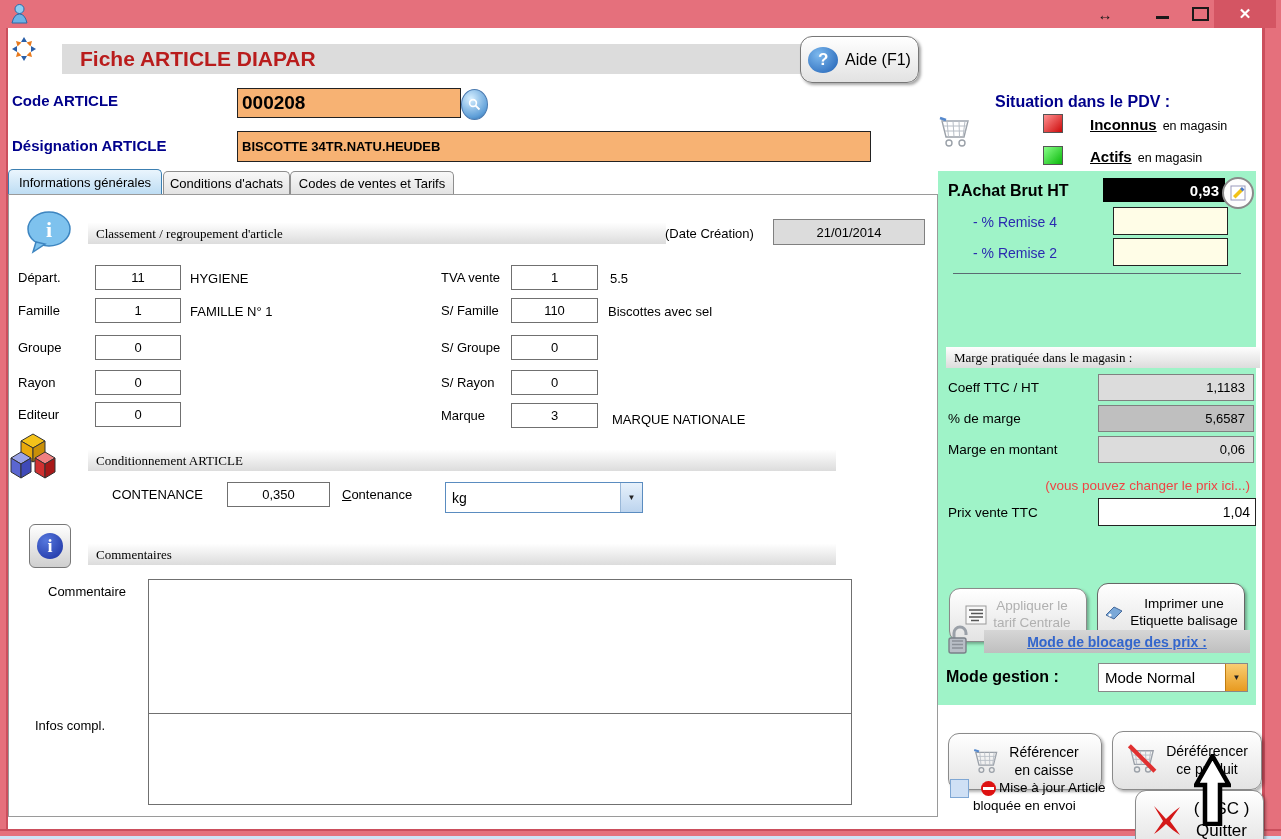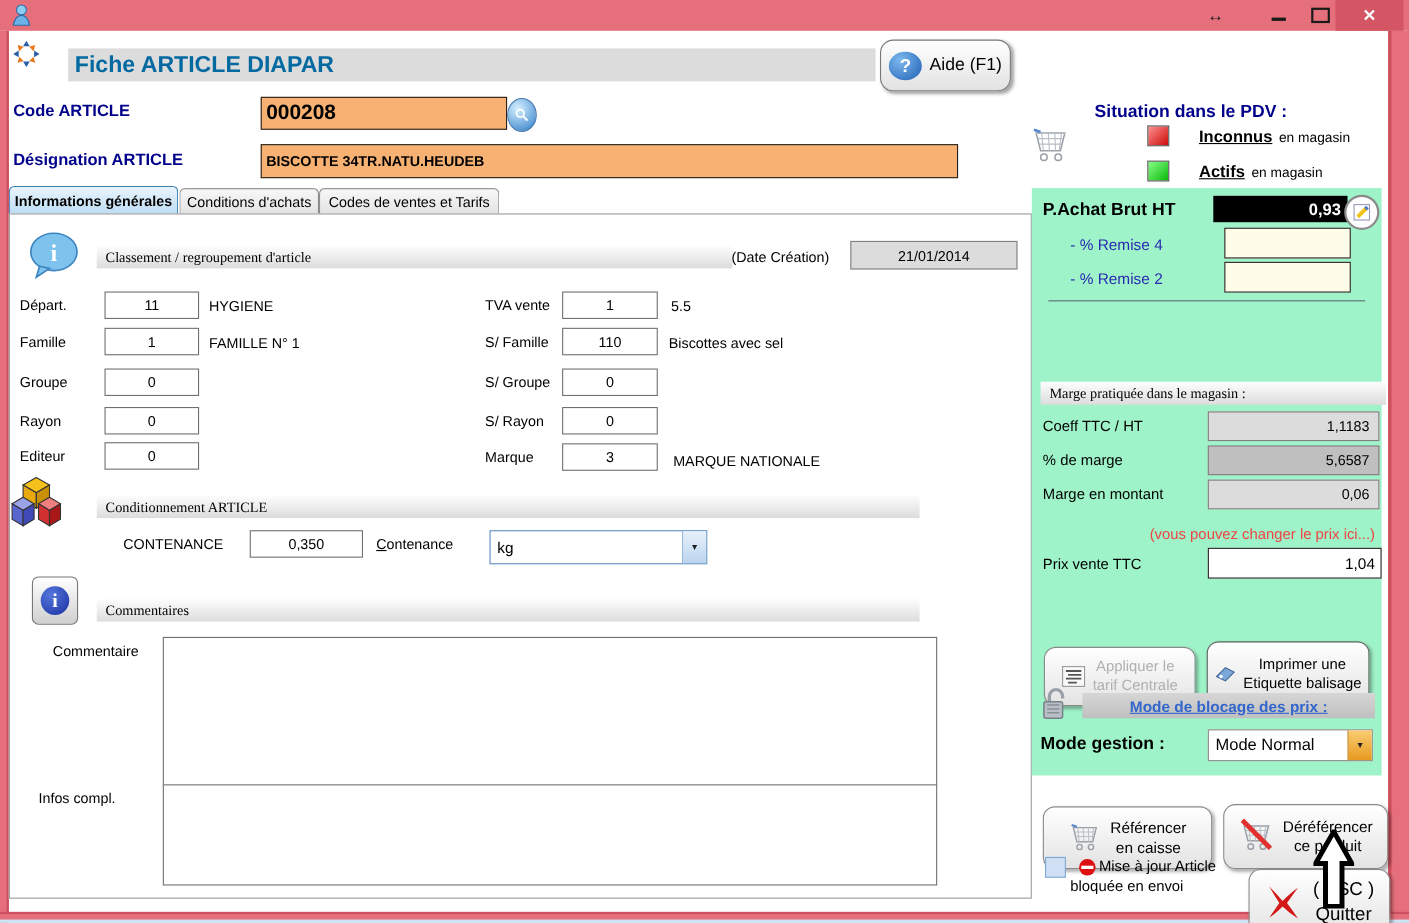--- a/index.html
+++ b/index.html
@@ -11,38 +11,38 @@
   .frame-left{left:0;top:28px;width:6px;height:811px;background:#e5707c;border-right:2px solid #cb4f5d;}
   .frame-right{left:1262px;top:28px;width:19px;height:811px;background:#e5707c;border-left:3px solid #cb4f5d;}
   .frame-bottom{left:0;top:829px;width:1281px;height:7px;background:#e5707c;border-top:2px solid #cb4f5d;}
   .frame-blue{left:0;top:836px;width:1281px;height:3px;background:#cfe3f6;}
   .winctl{color:#1a1a1a;font-size:15px;font-weight:bold;display:flex;align-items:center;justify-content:center;}
   .close-btn{left:1214px;top:0;width:62px;height:28px;background:#d45563;color:#fff;font-size:15px;
              display:flex;align-items:center;justify-content:center;font-weight:bold;}
   .max-glyph{width:13px;height:10px;border:2px solid #1a1a1a;background:transparent;}
   .min-glyph{width:13px;height:3px;background:#1a1a1a;margin-top:9px;}
   
-  .page-title-bar{left:62px;top:44px;width:728px;height:30px;background:#dcdcdc;display:flex;align-items:center;padding-left:6px;
-                  font-size:21px;font-weight:bold;color:#0369a1;}
+  .page-title-bar{left:62px;top:44px;width:728px;height:30px;background:#dcdcdc;display:flex;align-items:center;padding-left:18px;
+                  font-size:21px;font-weight:bold;color:#b91c1c;}
   .help-btn{left:800px;top:36px;width:117px;height:45px;border:1px solid #777;border-radius:12px;
             background:linear-gradient(#ffffff,#e2e2e2);box-shadow:2px 2px 3px rgba(0,0,0,.35);
             display:flex;align-items:center;justify-content:center;gap:7px;font-size:16px;color:#000;}
   .help-bubble{width:30px;height:26px;border-radius:50%;background:radial-gradient(circle at 35% 30%,#7db9ee,#1e5fb4);
                color:#fff;font-weight:bold;font-size:17px;display:flex;align-items:center;justify-content:center;}
   .navy{color:#00008b;}
   .lbl-big{font-size:15px;font-weight:bold;}
   .orange-field{background:#f7b273;border:1px solid #222;font-weight:bold;color:#000;
                 font-family:"Liberation Sans",sans-serif;padding:0 4px;}
   .search-btn{left:461px;top:89px;width:25px;height:29px;border-radius:50%;
               background:radial-gradient(circle at 35% 30%,#d6efff,#5f9fd8 70%,#2a6aa8);
               border:1px solid #4a7ab0;display:flex;align-items:center;justify-content:center;}
   
   .tab{height:23px;display:flex;align-items:center;justify-content:center;font-size:13px;color:#000;
        border:1px solid #8e8e8e;border-bottom:none;border-radius:5px 5px 0 0;background:linear-gradient(#f8f8f8,#e2e2e2);}
-  .tab.active{background:linear-gradient(#eaf5fd,#bcdcf3);border:1px solid #3c7fb1;border-bottom:none;height:25px;font-weight:bold;text-align:center;}
+  .tab.active{background:linear-gradient(#eaf5fd,#bcdcf3);border:1px solid #3c7fb1;border-bottom:none;height:25px;font-weight:normal;text-align:center;}
   
   .main-panel{left:8px;top:194px;width:928px;height:621px;background:#fff;border:1px solid #9a9a9a;}
   .strip{background:linear-gradient(#fefefe,#dcdcdc);display:flex;align-items:center;padding-left:8px;
          font-size:13px;color:#000;font-family:Liberation Serif, serif;}
   .flabel{font-size:13px;color:#000;}
   .fieldbox{border:1px solid #707070;background:#fff;text-align:center;font-size:13px;color:#000;
             font-family:"Liberation Sans",sans-serif;outline:none;padding:0;}
   .graybox{background:#dcdcdc;border:1px solid #808080;font-size:13px;color:#000;display:flex;
            align-items:center;justify-content:flex-end;padding-right:8px;}
   .centerbox{justify-content:center;padding-right:0;}

